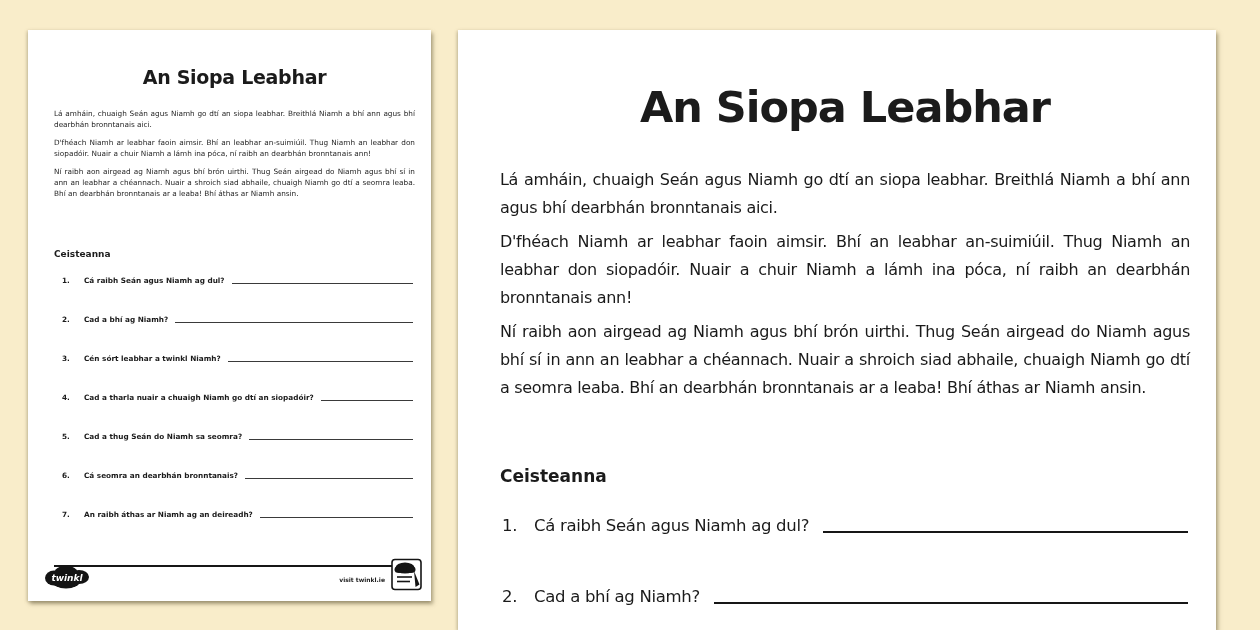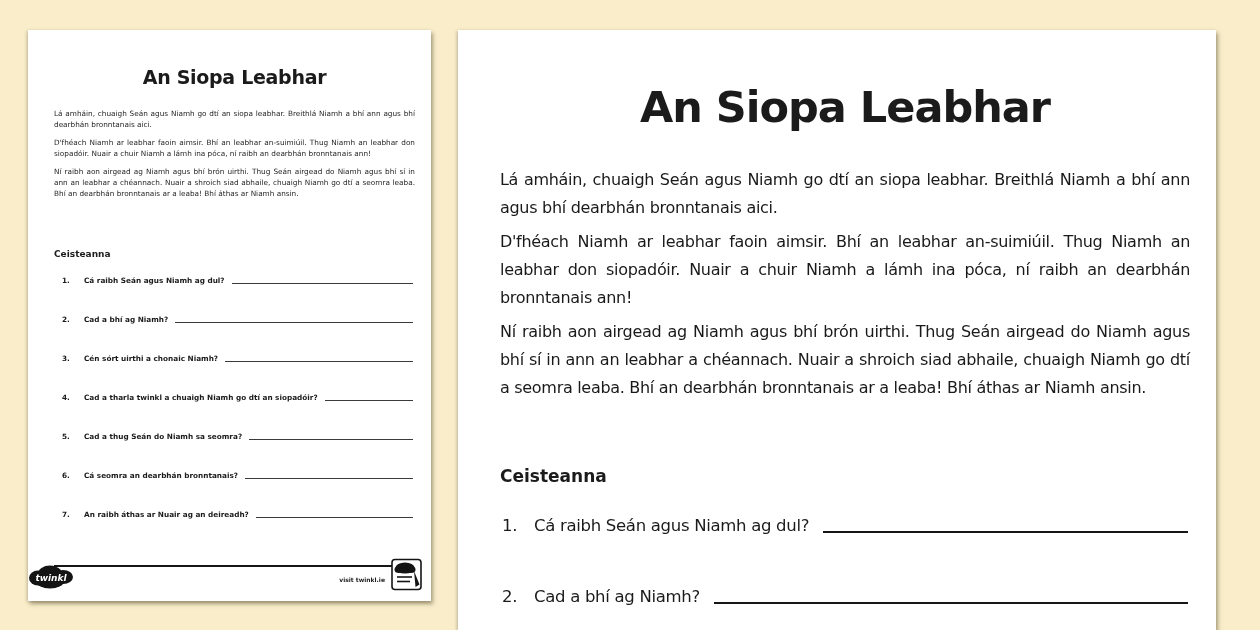--- a/index.html
+++ b/index.html
@@ -51,21 +51,21 @@
     flex: 1;
     border-bottom: 1px solid #3a3a3a;
     margin: 0 2px 1px 7px;
     height: 8px;
   }
   .lp-footer-divider {
     position: absolute;
     left: 26px; right: 14px; bottom: 34px;
     border-top: 2px solid #161616;
   }
-  .lp-logo { position: absolute; left: 0; bottom: 7px; text-align: right; }
+  .lp-logo { position: absolute; left: 16px; bottom: 7px; text-align: right; }
   .lp-visit {
     position: absolute; right: 46px; bottom: 18px;
     font-size: 6px; font-weight: bold; color: #222;
   }
   .lp-stamp { position: absolute; right: 9px; bottom: 6px; }
 
   
   .right-page {
     left: 458px; top: 30px;
     width: 758px; height: 600px;
@@ -120,41 +120,41 @@
     <span class="lp-qtext">Cá raibh Seán agus Niamh ag dul?</span>
     <span class="lp-answer-line"></span>
   </div>
   <div class="lp-qrow">
     <span class="lp-qnum">2.</span>
     <span class="lp-qtext">Cad a bhí ag Niamh?</span>
     <span class="lp-answer-line"></span>
   </div>
   <div class="lp-qrow">
     <span class="lp-qnum">3.</span>
-    <span class="lp-qtext">Cén sórt uirthi a chonaic Niamh?</span>
+    <span class="lp-qtext">Cén sórt leabhar a twinkl Niamh?</span>
     <span class="lp-answer-line"></span>
   </div>
   <div class="lp-qrow">
     <span class="lp-qnum">4.</span>
-    <span class="lp-qtext">Cad a tharla twinkl a chuaigh Niamh go dtí an siopadóir?</span>
+    <span class="lp-qtext">Cad a tharla nuair a chuaigh Niamh go dtí an siopadóir?</span>
     <span class="lp-answer-line"></span>
   </div>
   <div class="lp-qrow">
     <span class="lp-qnum">5.</span>
     <span class="lp-qtext">Cad a thug Seán do Niamh sa seomra?</span>
     <span class="lp-answer-line"></span>
   </div>
   <div class="lp-qrow">
     <span class="lp-qnum">6.</span>
     <span class="lp-qtext">Cá seomra an dearbhán bronntanais?</span>
     <span class="lp-answer-line"></span>
   </div>
   <div class="lp-qrow">
     <span class="lp-qnum">7.</span>
-    <span class="lp-qtext">An raibh áthas ar Nuair ag an deireadh?</span>
+    <span class="lp-qtext">An raibh áthas ar Niamh ag an deireadh?</span>
     <span class="lp-answer-line"></span>
   </div>
 
   <div class="lp-footer-divider"></div>
 
   <div class="lp-logo">
     <svg width="46" height="26" viewBox="0 0 46 26">
       <ellipse cx="10" cy="14" rx="9" ry="7.5" fill="#141414"></ellipse>
       <ellipse cx="22" cy="10" rx="12" ry="8.5" fill="#141414"></ellipse>
       <ellipse cx="35" cy="13" rx="10" ry="7" fill="#141414"></ellipse>

